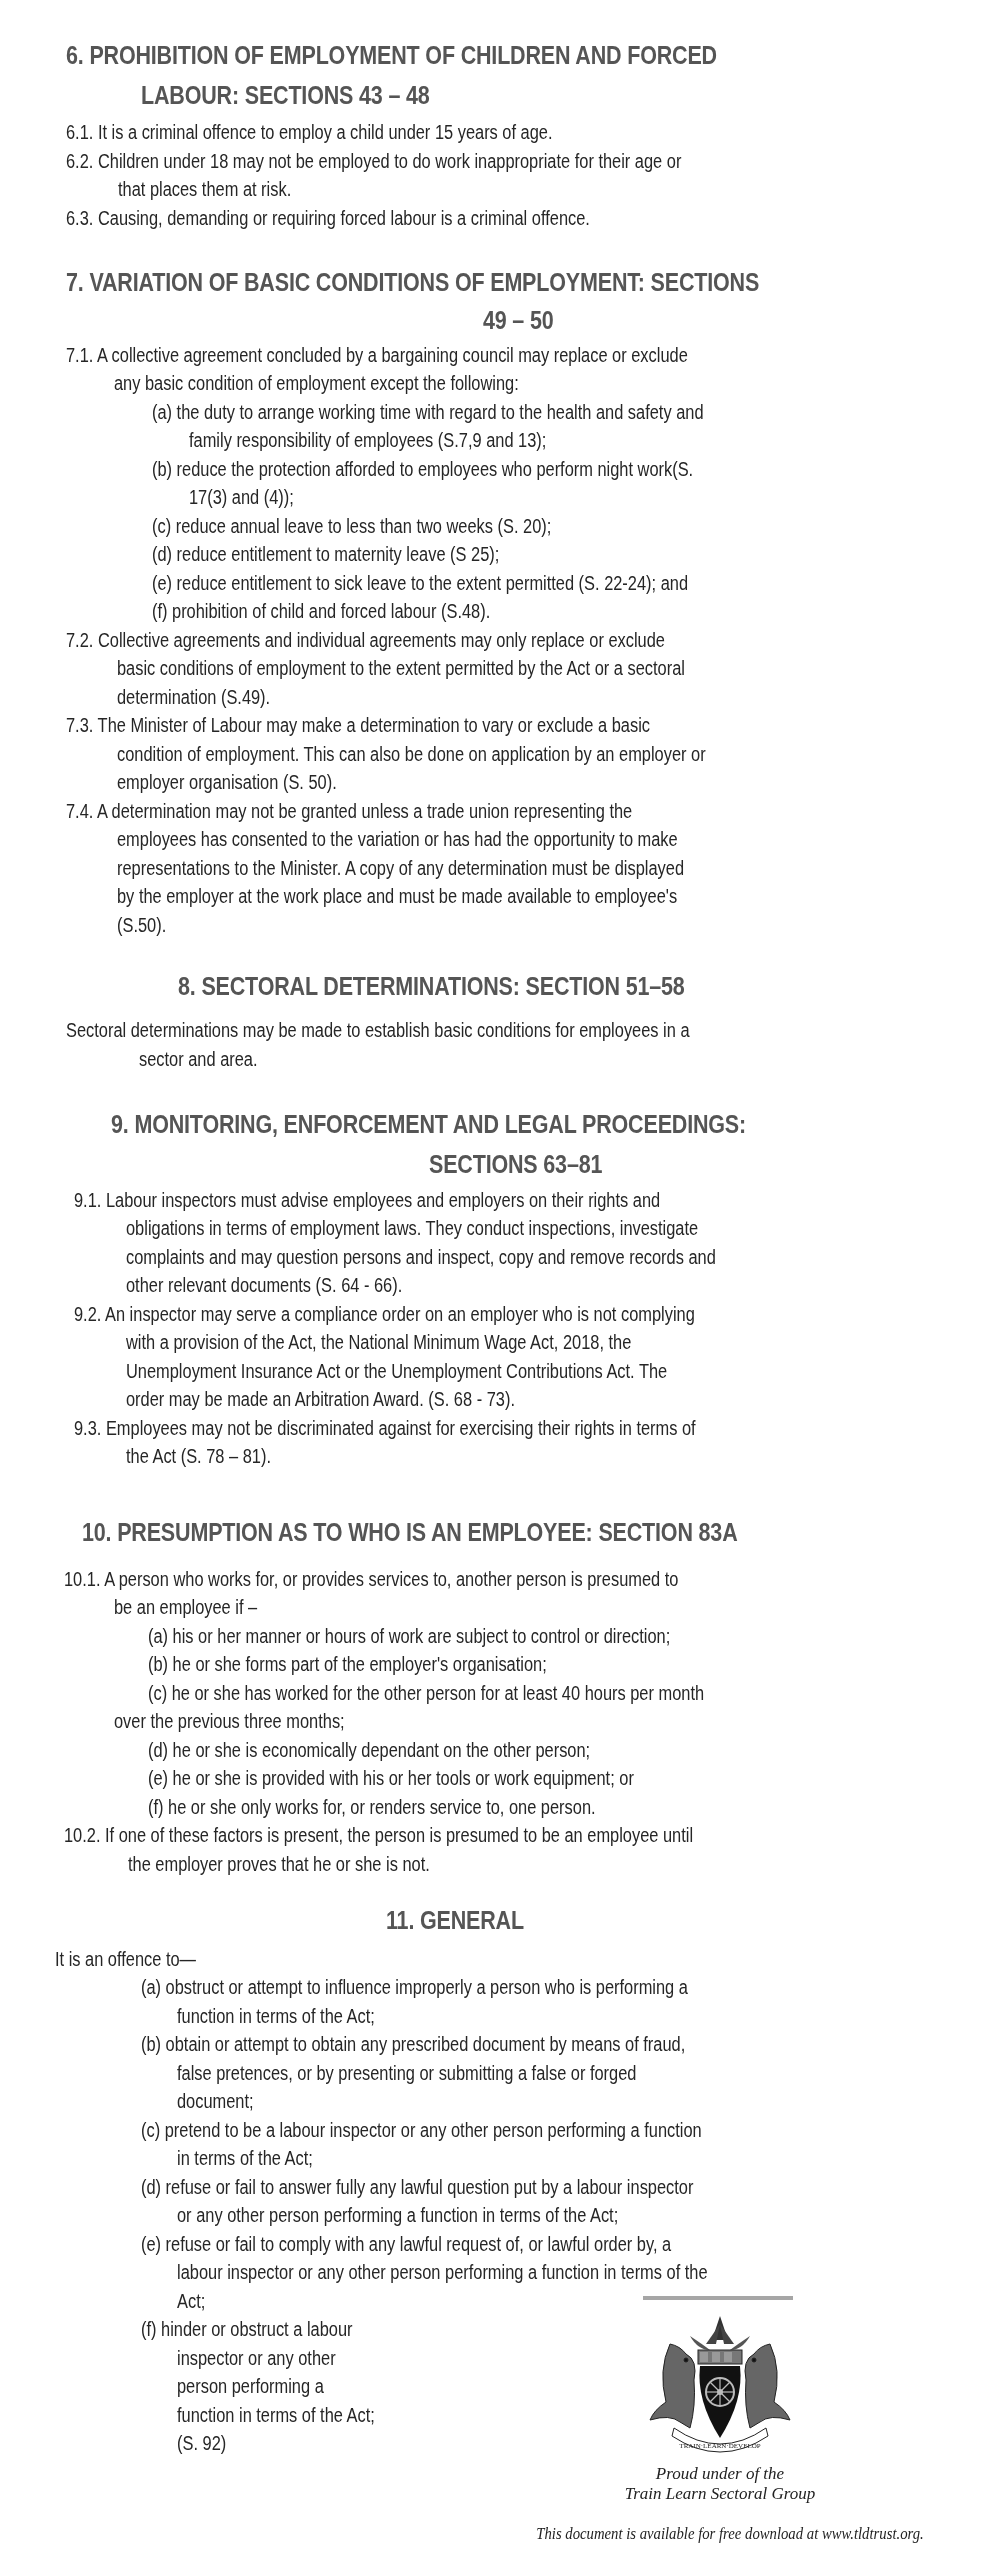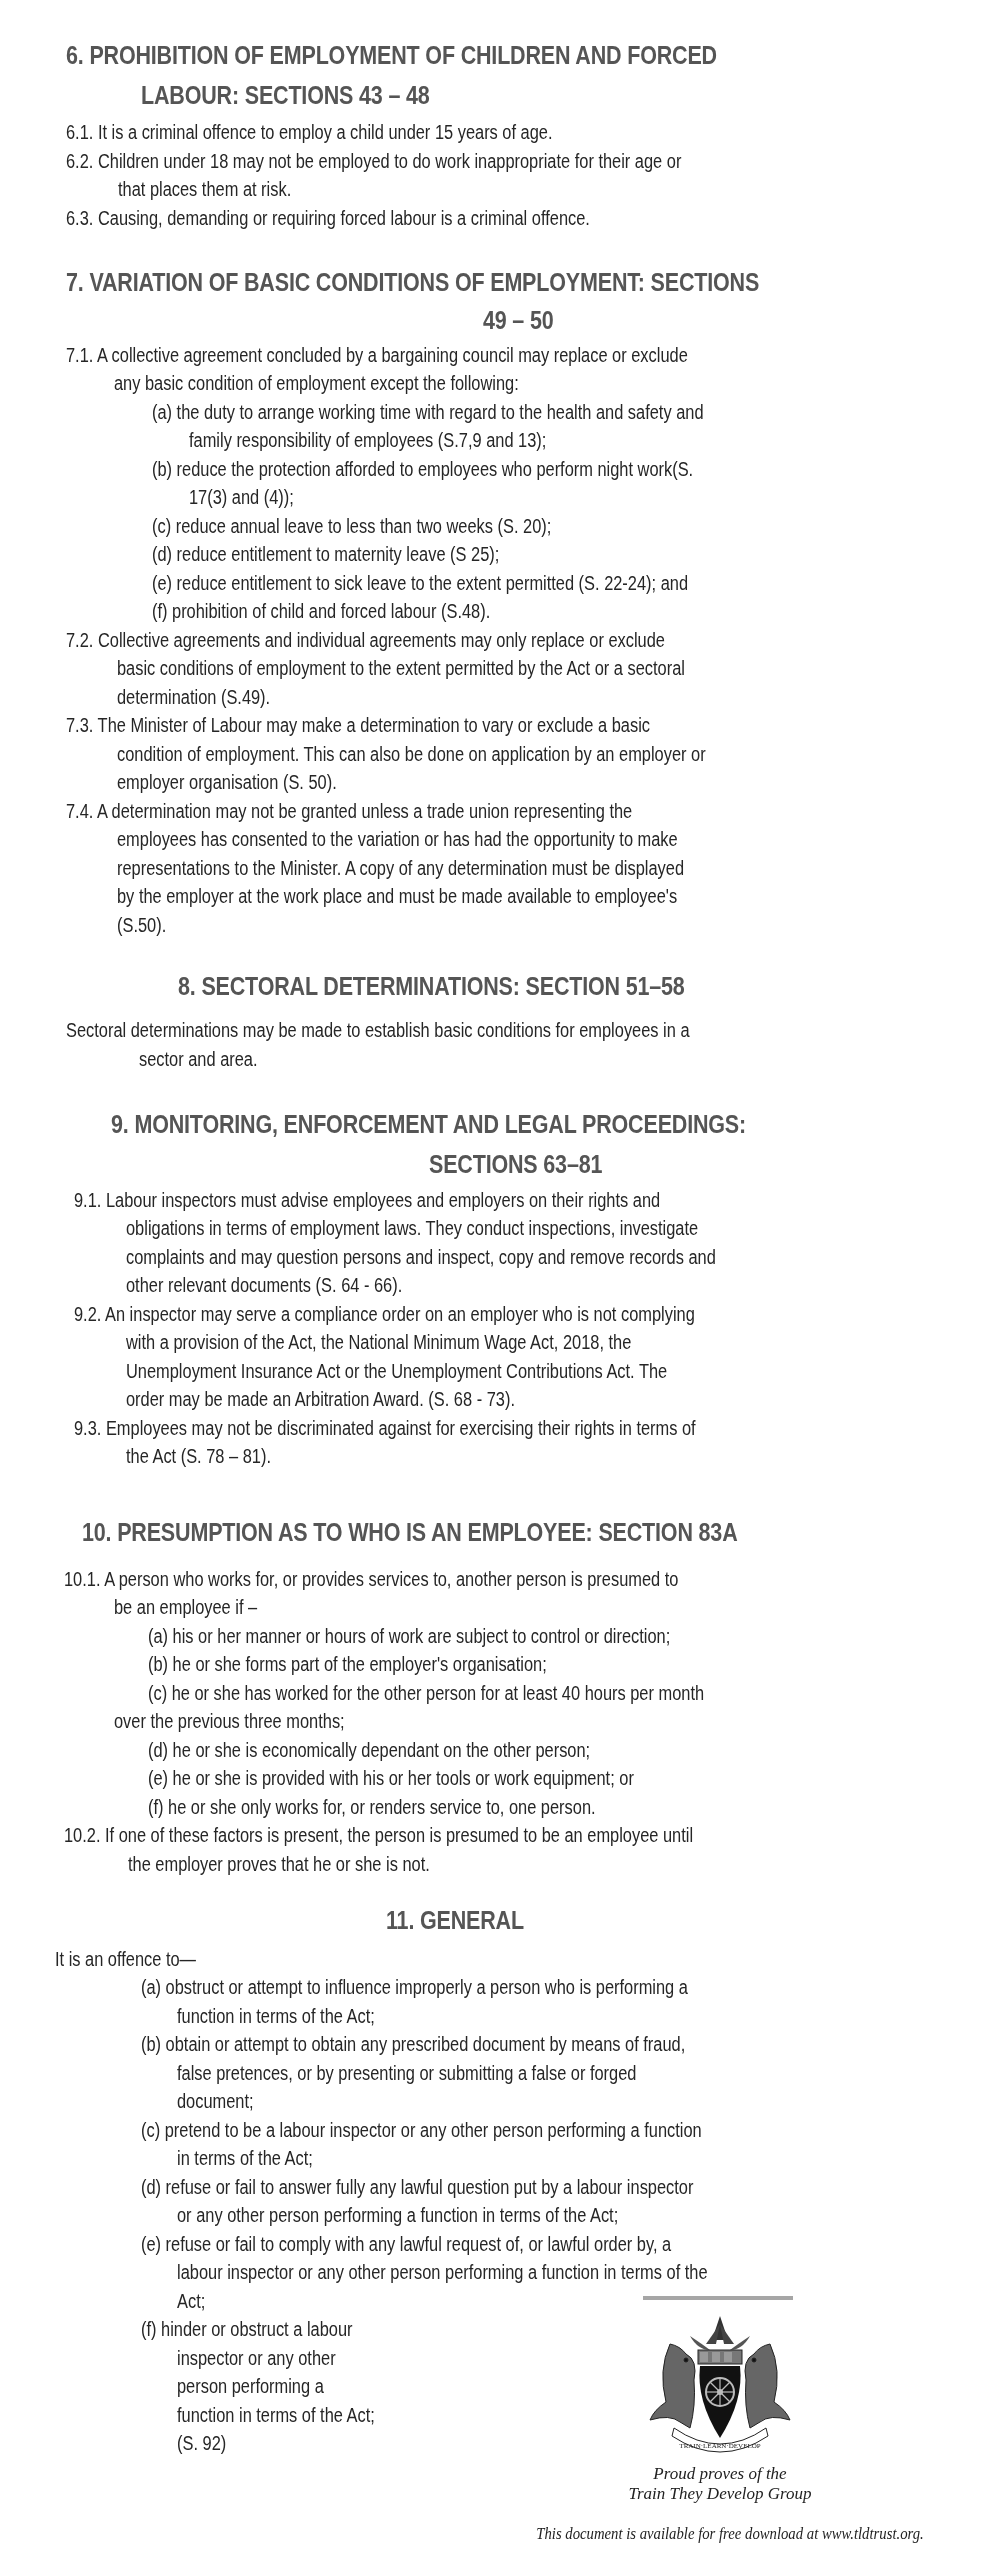--- a/index.html
+++ b/index.html
@@ -146,16 +146,16 @@
     </g>
     <g fill="#666" stroke="#222" stroke-width="1">
       <path d="M130 34 Q142 60 134 92 Q146 100 150 110 Q130 104 120 112 L110 118 Q104 96 106 70 Q102 50 114 44 Q120 36 130 34 Z"></path>
       <circle cx="114" cy="50" r="2" fill="#111"></circle>
     </g>
 
     <path d="M34 118 Q80 150 126 118 L128 126 Q80 158 32 126 Z" fill="#fff" stroke="#222" stroke-width="1"></path>
     <text x="80" y="138" font-family="Liberation Serif, serif" font-size="7" text-anchor="middle" fill="#222">TRAIN·LEARN·DEVELOP</text>
   </svg>
 
-  <div class="italic" style="left:600px;top:2464px;width:240px;font-size:17px;line-height:20px;">Proud proves of the</div>
-  <div class="italic" style="left:600px;top:2484px;width:240px;font-size:17px;line-height:20px;">Train They Develop Group</div>
+  <div class="italic" style="left:600px;top:2464px;width:240px;font-size:17px;line-height:20px;">Proud under of the</div>
+  <div class="italic" style="left:600px;top:2484px;width:240px;font-size:17px;line-height:20px;">Train Learn Sectoral Group</div>
   <div class="italic" style="left:470px;top:2524px;width:520px;font-size:16px;line-height:20px;transform:scaleX(0.92);transform-origin:center top;">This document is available for free download at www.tldtrust.org.</div>
 </div>
 
 </body></html>

